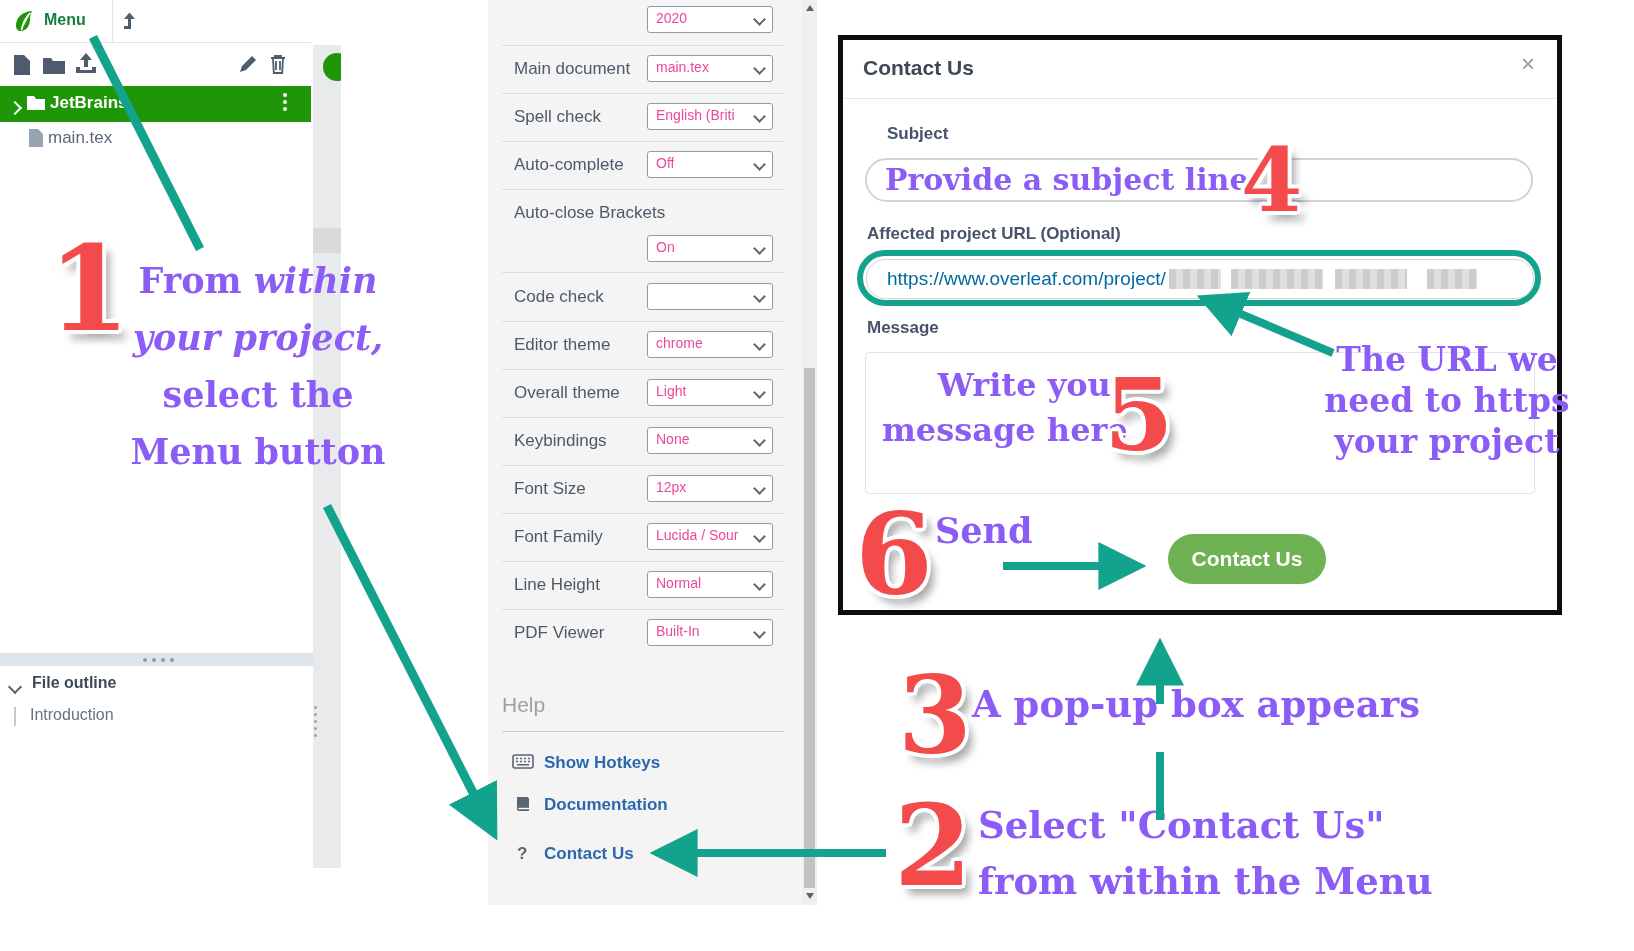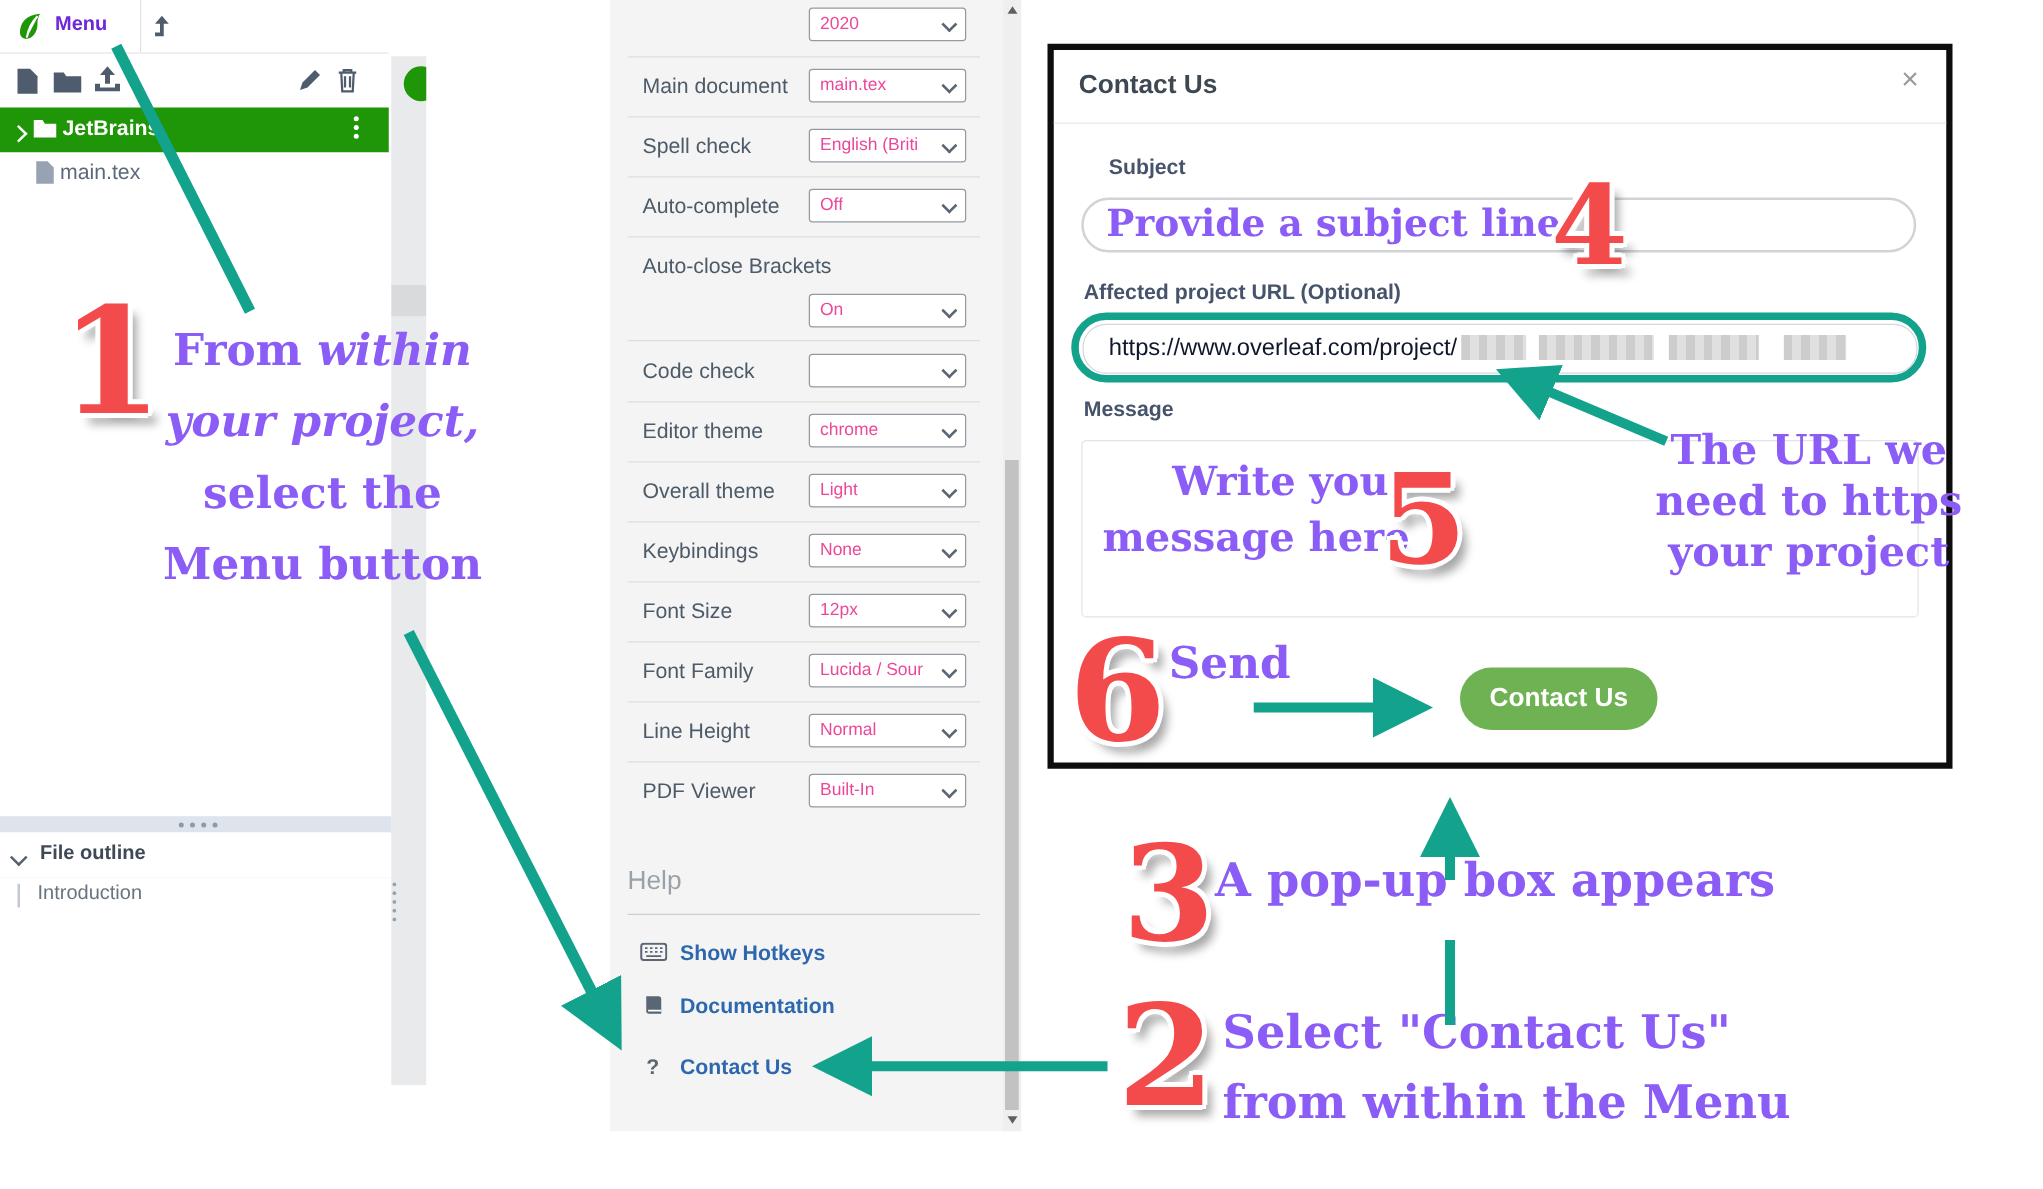--- a/index.html
+++ b/index.html
@@ -4,21 +4,21 @@
 <style>
   html,body{margin:0;padding:0;background:#fff;}
   #canvas{position:relative;width:1634px;height:951px;background:#fff;overflow:hidden;
           font-family:"Liberation Sans",sans-serif;}
   .abs{position:absolute;}
 
   
   #left-shot{left:0;top:0;width:311px;height:868px;background:#fff;z-index:1;}
   #ls-header{left:0;top:0;width:311px;height:42px;background:#fff;border-bottom:1px solid #e2e2e2;}
   #ls-header .vdiv{left:112px;top:0;width:1px;height:42px;background:#e2e2e2;}
-  .menu-label{left:44px;top:11px;font-size:16px;font-weight:600;color:#6d28d9;}
+  .menu-label{left:44px;top:11px;font-size:16px;font-weight:600;color:#15803d;}
   #ls-toolbar{left:0;top:43px;width:311px;height:42px;background:#fff;}
   #tree-folder-row{left:0;top:86px;width:311px;height:36px;background:#1f9508;color:#fff;}
   .chev-right{display:inline-block;width:8px;height:8px;border-right:2px solid #fff;border-bottom:2px solid #fff;transform:rotate(-45deg);}
   #tree-folder-row .flabel{left:50px;top:7px;font-size:17px;font-weight:bold;color:#fff;}
   .vdots{display:flex;flex-direction:column;gap:3px;}
   .vdots i{width:4px;height:4px;border-radius:50%;background:#fff;}
   #tree-file-row{left:0;top:122px;width:311px;height:34px;background:#fff;}
   #tree-file-row .flabel{left:48px;top:6px;font-size:17px;color:#5d6879;}
 
   
@@ -60,21 +60,21 @@
 
   
   #modal{left:838px;top:35px;width:714px;height:570px;background:#fff;border:5px solid #0d0d0d;z-index:5;}
   #m-title{left:20px;top:16px;font-size:21px;font-weight:600;color:#3e4852;}
   #m-close{left:678px;top:12px;font-size:24px;color:#9a9a9a;line-height:1;}
   #m-hdiv{left:0;top:58px;width:714px;height:1px;background:#e8e8e8;}
   .mlabel{font-size:17px;font-weight:600;color:#46536b;}
   #m-subject-input{left:22px;top:118px;width:668px;height:44px;border:2px solid #d0d3d8;border-radius:22px;box-sizing:border-box;background:#fff;}
   #m-url-ring{left:14px;top:210px;width:684px;height:56px;border:6px solid #13a28c;border-radius:28px;box-sizing:border-box;background:#fff;}
   #m-url-input{left:3px;top:3px;width:666px;height:38px;border:1px solid #d5d7db;border-radius:19px;background:#fff;}
-  #m-url-text{left:20px;top:8px;font-size:19px;color:#0f172a;white-space:nowrap;}
+  #m-url-text{left:20px;top:8px;font-size:19px;color:#0369a1;white-space:nowrap;}
   .redact{display:inline-block;height:20px;vertical-align:-4px;background:repeating-linear-gradient(90deg,#cdcdcd 0 7px,#e0e0e0 7px 14px);}
   #m-message-box{left:22px;top:312px;width:668px;height:140px;border:1px solid #e2e3e6;border-radius:4px;background:#fff;}
   .anno{font-family:"DejaVu Serif",serif;font-weight:bold;color:#8b5cf6;}
   #m-msg-note{left:16px;top:10px;font-size:32px;line-height:1.4;text-align:right;}
   #m-url-note{left:480px;top:300px;width:248px;text-align:center;font-size:33px;line-height:1.24;z-index:6;}
   #m-send-note{left:92px;top:468px;font-size:35px;line-height:1.3;}
   #m-submit{left:325px;top:494px;width:158px;height:50px;border-radius:25px;background:#6fb254;color:#fff;font-size:21px;font-weight:bold;text-align:center;line-height:50px;}
 
   
   .rnum{font-family:"DejaVu Serif",serif;font-weight:bold;color:#f34b4b;line-height:1;z-index:10;

